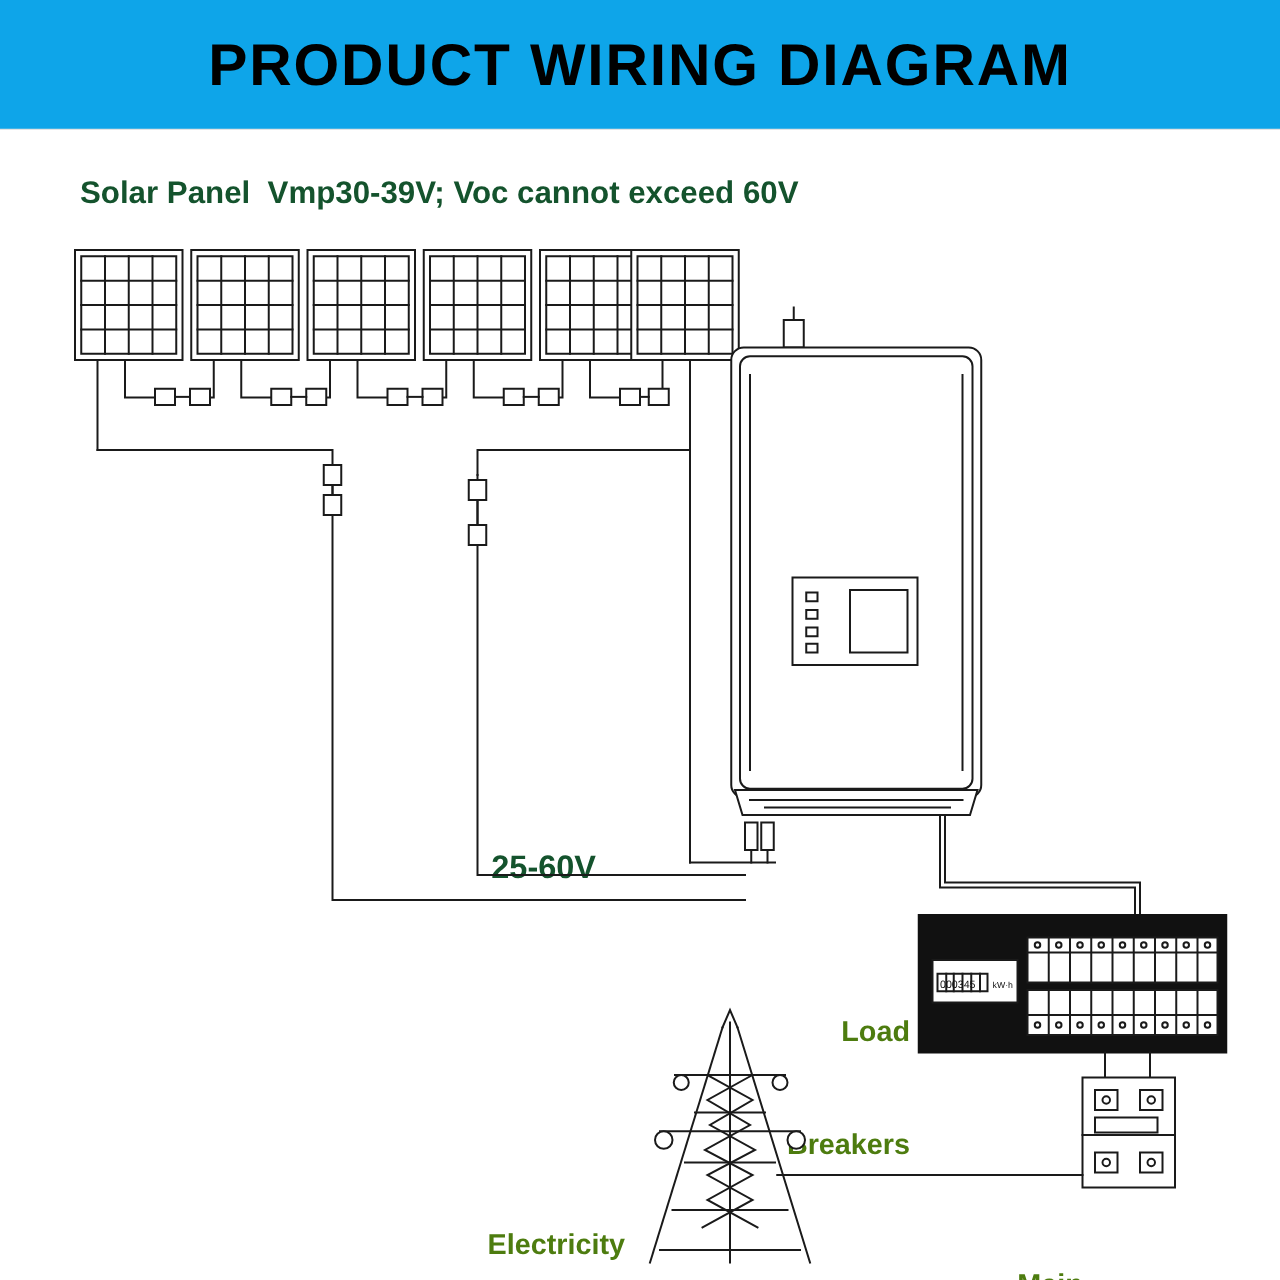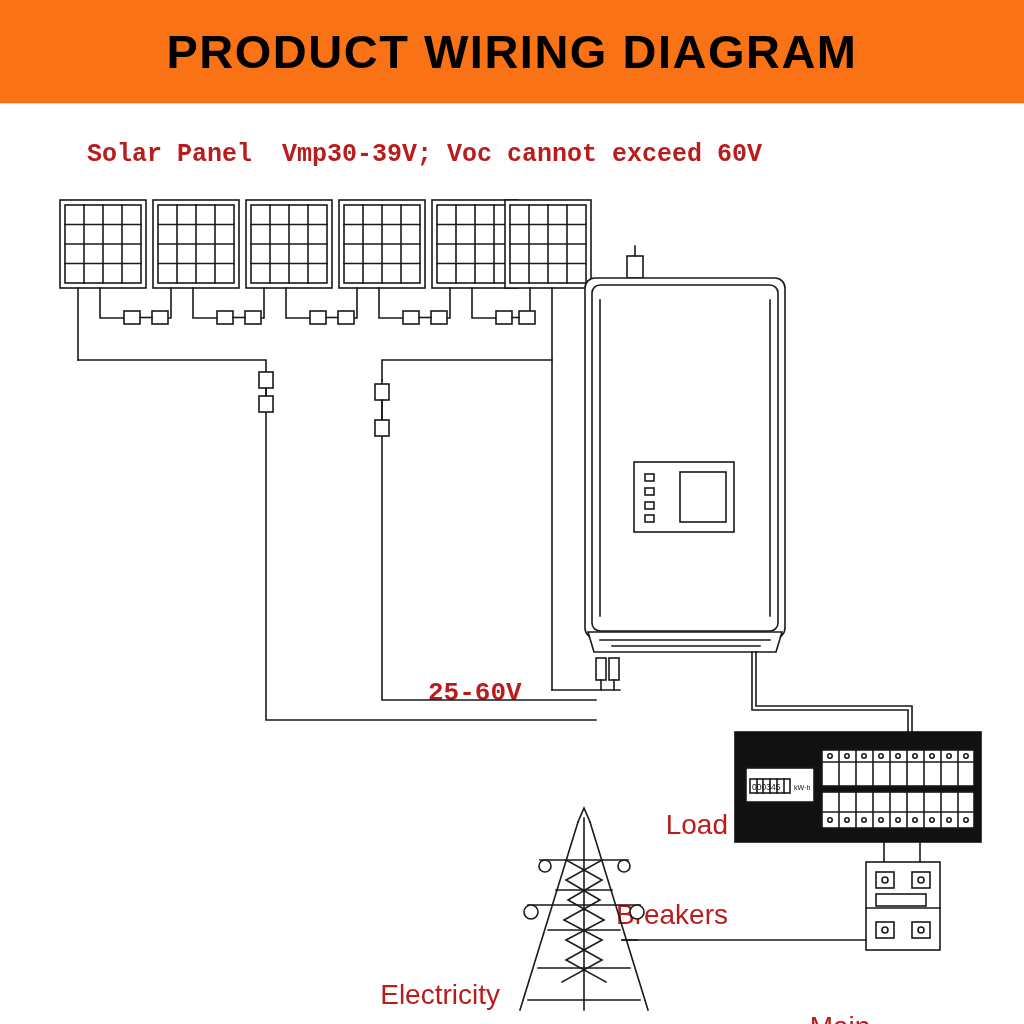--- a/index.html
+++ b/index.html
@@ -20,61 +20,60 @@
     width: 1024px;
     height: 1024px;
     background: #ffffff;
   }
   
   .header-band {
     position: absolute;
     left: 0; top: 0;
     width: 1024px;
     height: 103px;
-    background: #f97316;
+    background: #0ea5e9;
     border-bottom: 1px solid #e3e3e3;
     display: flex;
     align-items: center;
     justify-content: center;
   }
   .header-title {
     font-family: "Liberation Sans", sans-serif;
     font-weight: bold;
     font-size: 47px;
     letter-spacing: 1.5px;
     color: #000;
     white-space: nowrap;
   }
   
   .lbl {
     position: absolute;
-    font-family: Liberation Mono, monospace;
+    font-family: Liberation Sans, sans-serif;
     font-weight: bold;
-    color: #b91c1c;
+    color: #14532d;
     white-space: pre;
-    margin-left: 23px;
   }
   .solar-label {
     left: 64px;
     top: 140px;
     font-size: 25px;
     letter-spacing: 0px;
   }
   .volt-label {
-    left: 405px;
+    left: 393px;
     top: 603px;
     font-size: 26px;
     line-height: 36px;
   }
   .plain {
     position: absolute;
     font-family: "Liberation Sans", sans-serif;
-    font-weight: normal;
-    font-size: 28px;
-    color: #b91c1c;
+    font-weight: bold;
+    font-size: 23px;
+    color: #4d7c0f;
     text-align: right;
     line-height: 30px;
     white-space: pre;
   }
   .load-label { left: 560px; top: 750px; width: 168px; }
   .utility-label { left: 300px; top: 920px; width: 200px; }
   .main-label { left: 760px; top: 952px; width: 160px; text-align: center;}
 
   
   svg.diagram {

